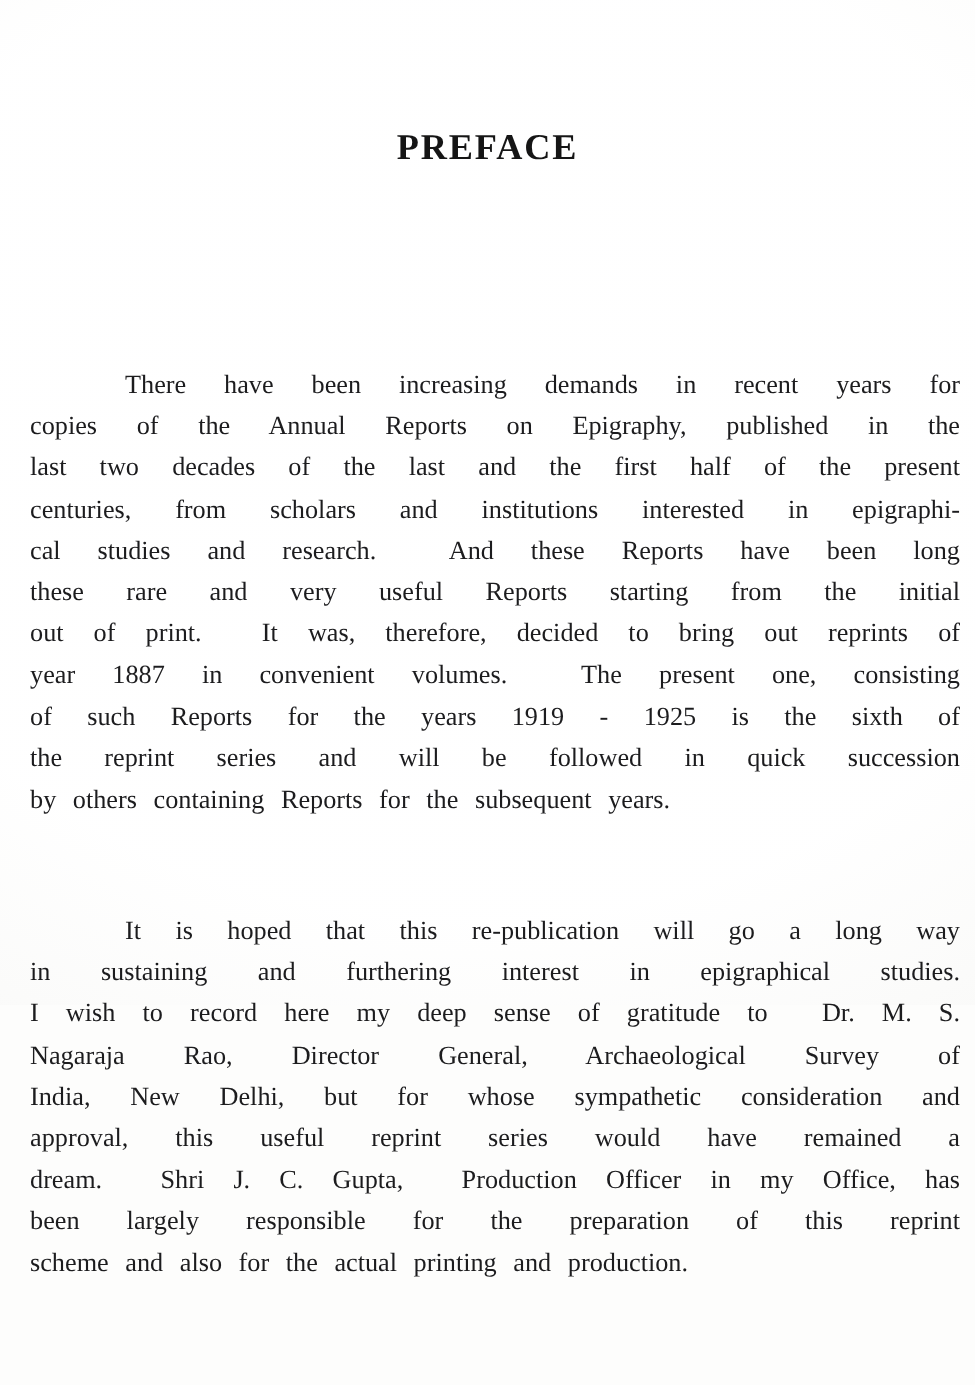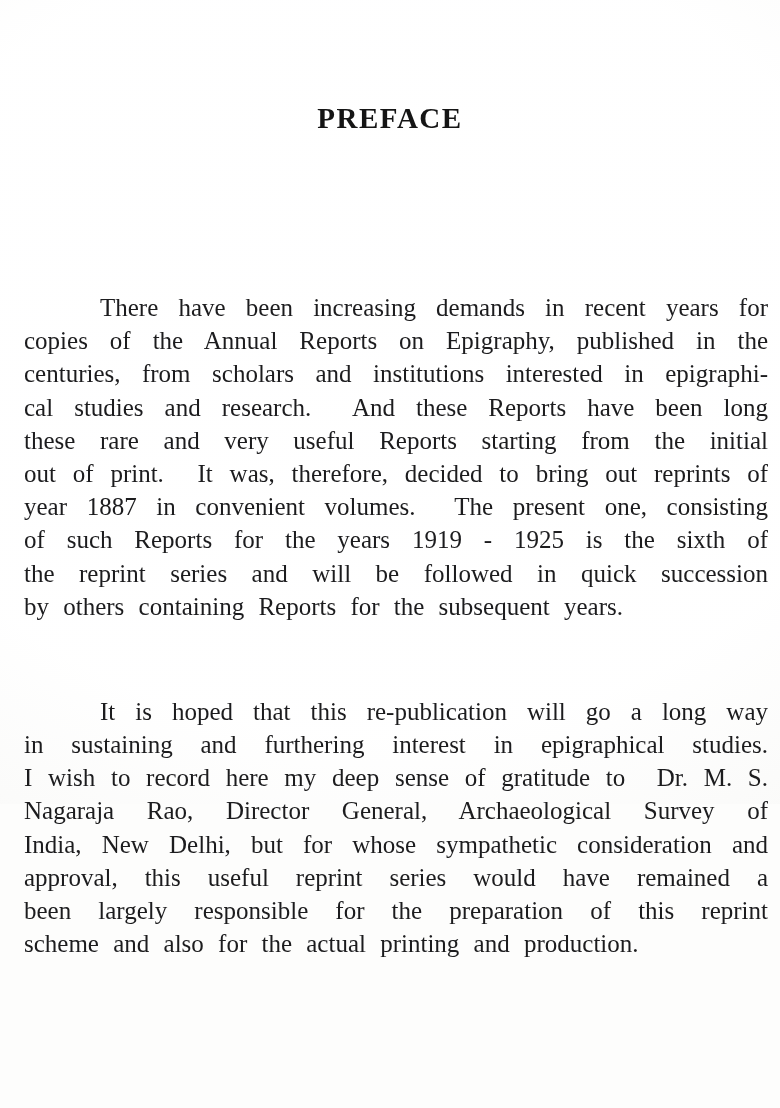--- a/index.html
+++ b/index.html
@@ -42,21 +42,21 @@
     top: 291px;
     left: 24px;
     width: 744px;
   }
   .paragraph { display: block; }
   .paragraph + .paragraph { margin-top: 72px; }
   .line {
     display: block;
     height: 33.2px;
     line-height: 33.2px;
-    font-size: 25px;
+    font-size: 21px;
     color: var(--ink);
     word-spacing: 1px;
     white-space: pre-wrap;
     overflow: hidden;
   }
   .line.justify {
     text-align: justify;
     text-align-last: justify;
   }
   .line.first { text-indent: 76px; }
@@ -69,33 +69,35 @@
 </head>
 <body>
 
 <main class="page">
   <h1 class="title">PREFACE</h1>
 
   <section class="text-block">
     <div class="paragraph">
         <div class="line first justify">There have been increasing demands in recent years for</div>
         <div class="line justify">copies of the Annual Reports on Epigraphy, published in the</div>
+        <div class="line justify">last two decades of the last and the first half of the present</div>
         <div class="line justify">centuries, from scholars and institutions interested in epigraphi-</div>
         <div class="line justify">cal studies and research.  And these Reports have been long</div>
         <div class="line justify">these rare and very useful Reports starting from the initial</div>
         <div class="line justify">out of print.  It was, therefore, decided to bring out reprints of</div>
         <div class="line justify">year 1887 in convenient volumes.  The present one, consisting</div>
         <div class="line justify">of such Reports for the years 1919 - 1925 is the sixth of</div>
         <div class="line justify">the reprint series and will be followed in quick succession</div>
         <div class="line last">by others containing Reports for the subsequent years.</div>
       </div>
     <div class="paragraph">
         <div class="line first justify">It is hoped that this re-publication will go a long way</div>
         <div class="line justify">in sustaining and furthering interest in epigraphical studies.</div>
         <div class="line justify">I wish to record here my deep sense of gratitude to  Dr. M. S.</div>
         <div class="line justify">Nagaraja Rao, Director General, Archaeological Survey of</div>
         <div class="line justify">India, New Delhi, but for whose sympathetic consideration and</div>
         <div class="line justify">approval, this useful reprint series would have remained a</div>
+        <div class="line justify">dream.  Shri J. C. Gupta,  Production Officer in my Office, has</div>
         <div class="line justify">been largely responsible for the preparation of this reprint</div>
         <div class="line last">scheme and also for the actual printing and production.</div>
       </div>
   </section>
 </main>
 
 </body></html>

